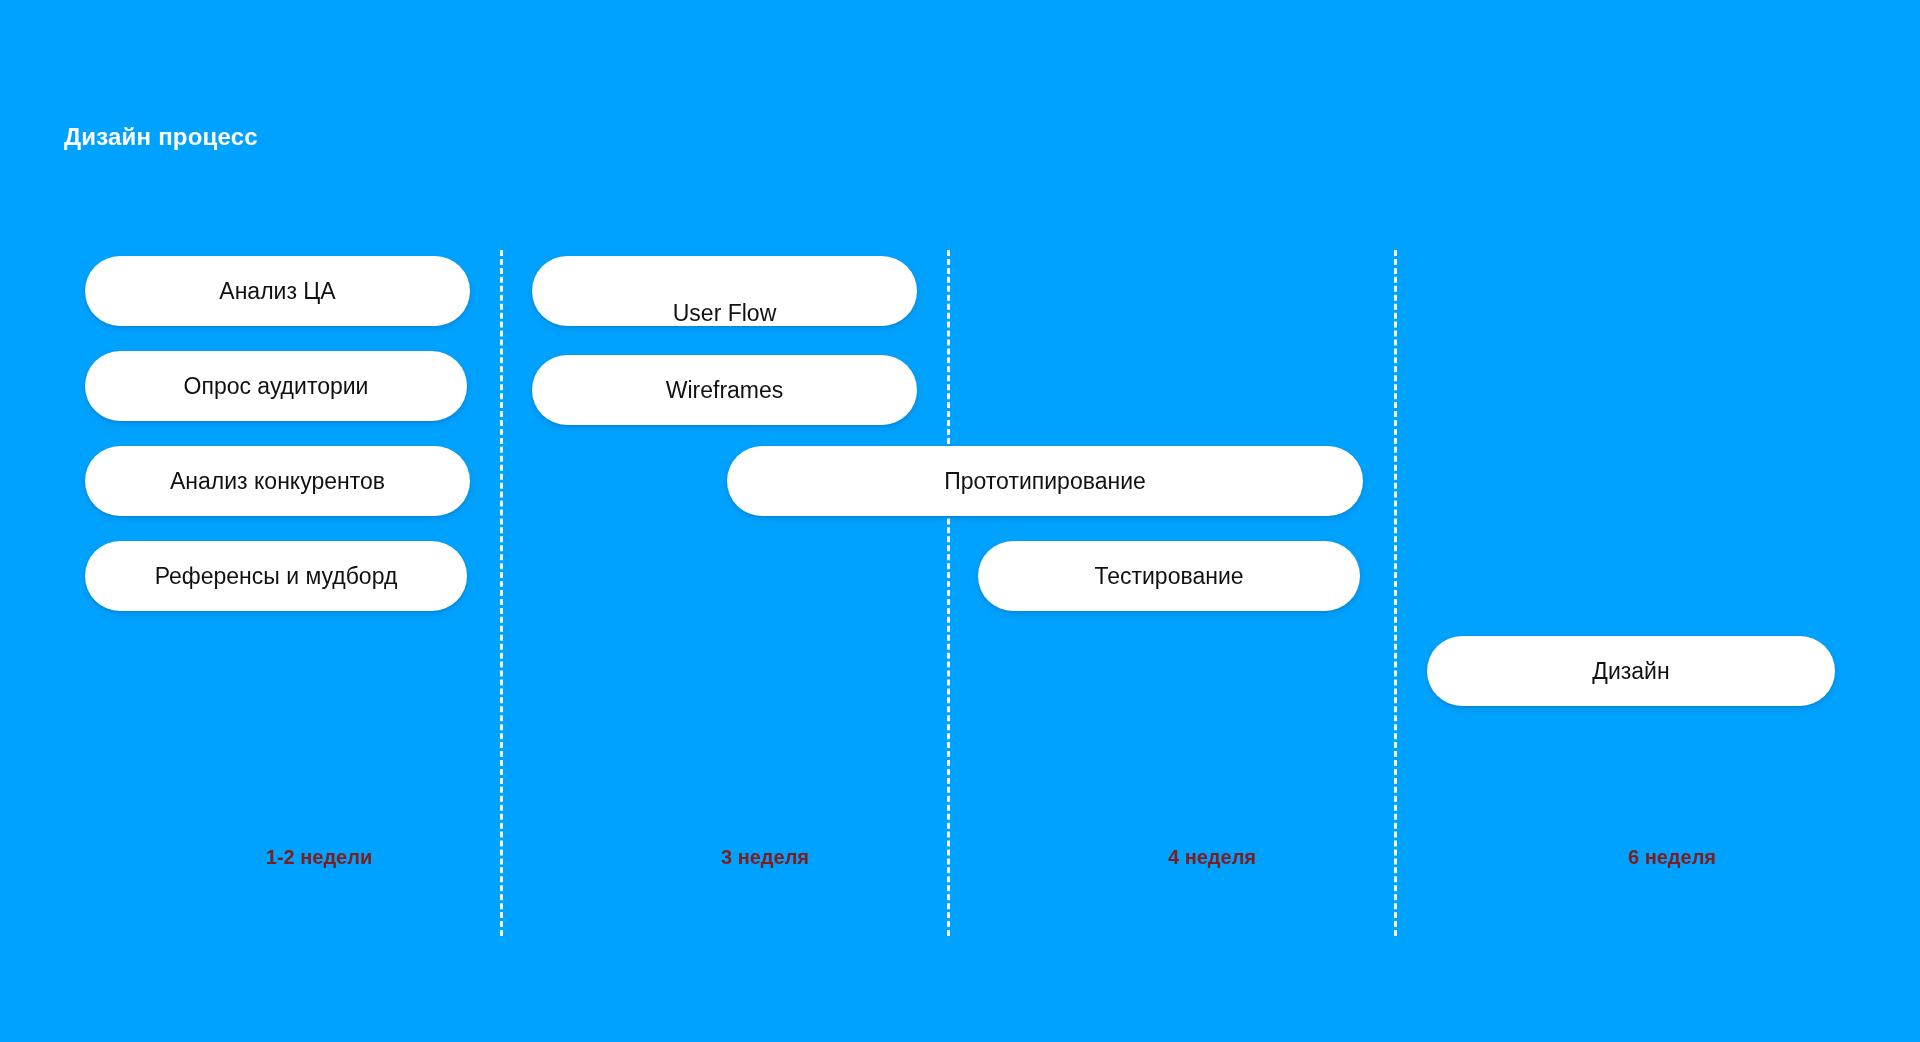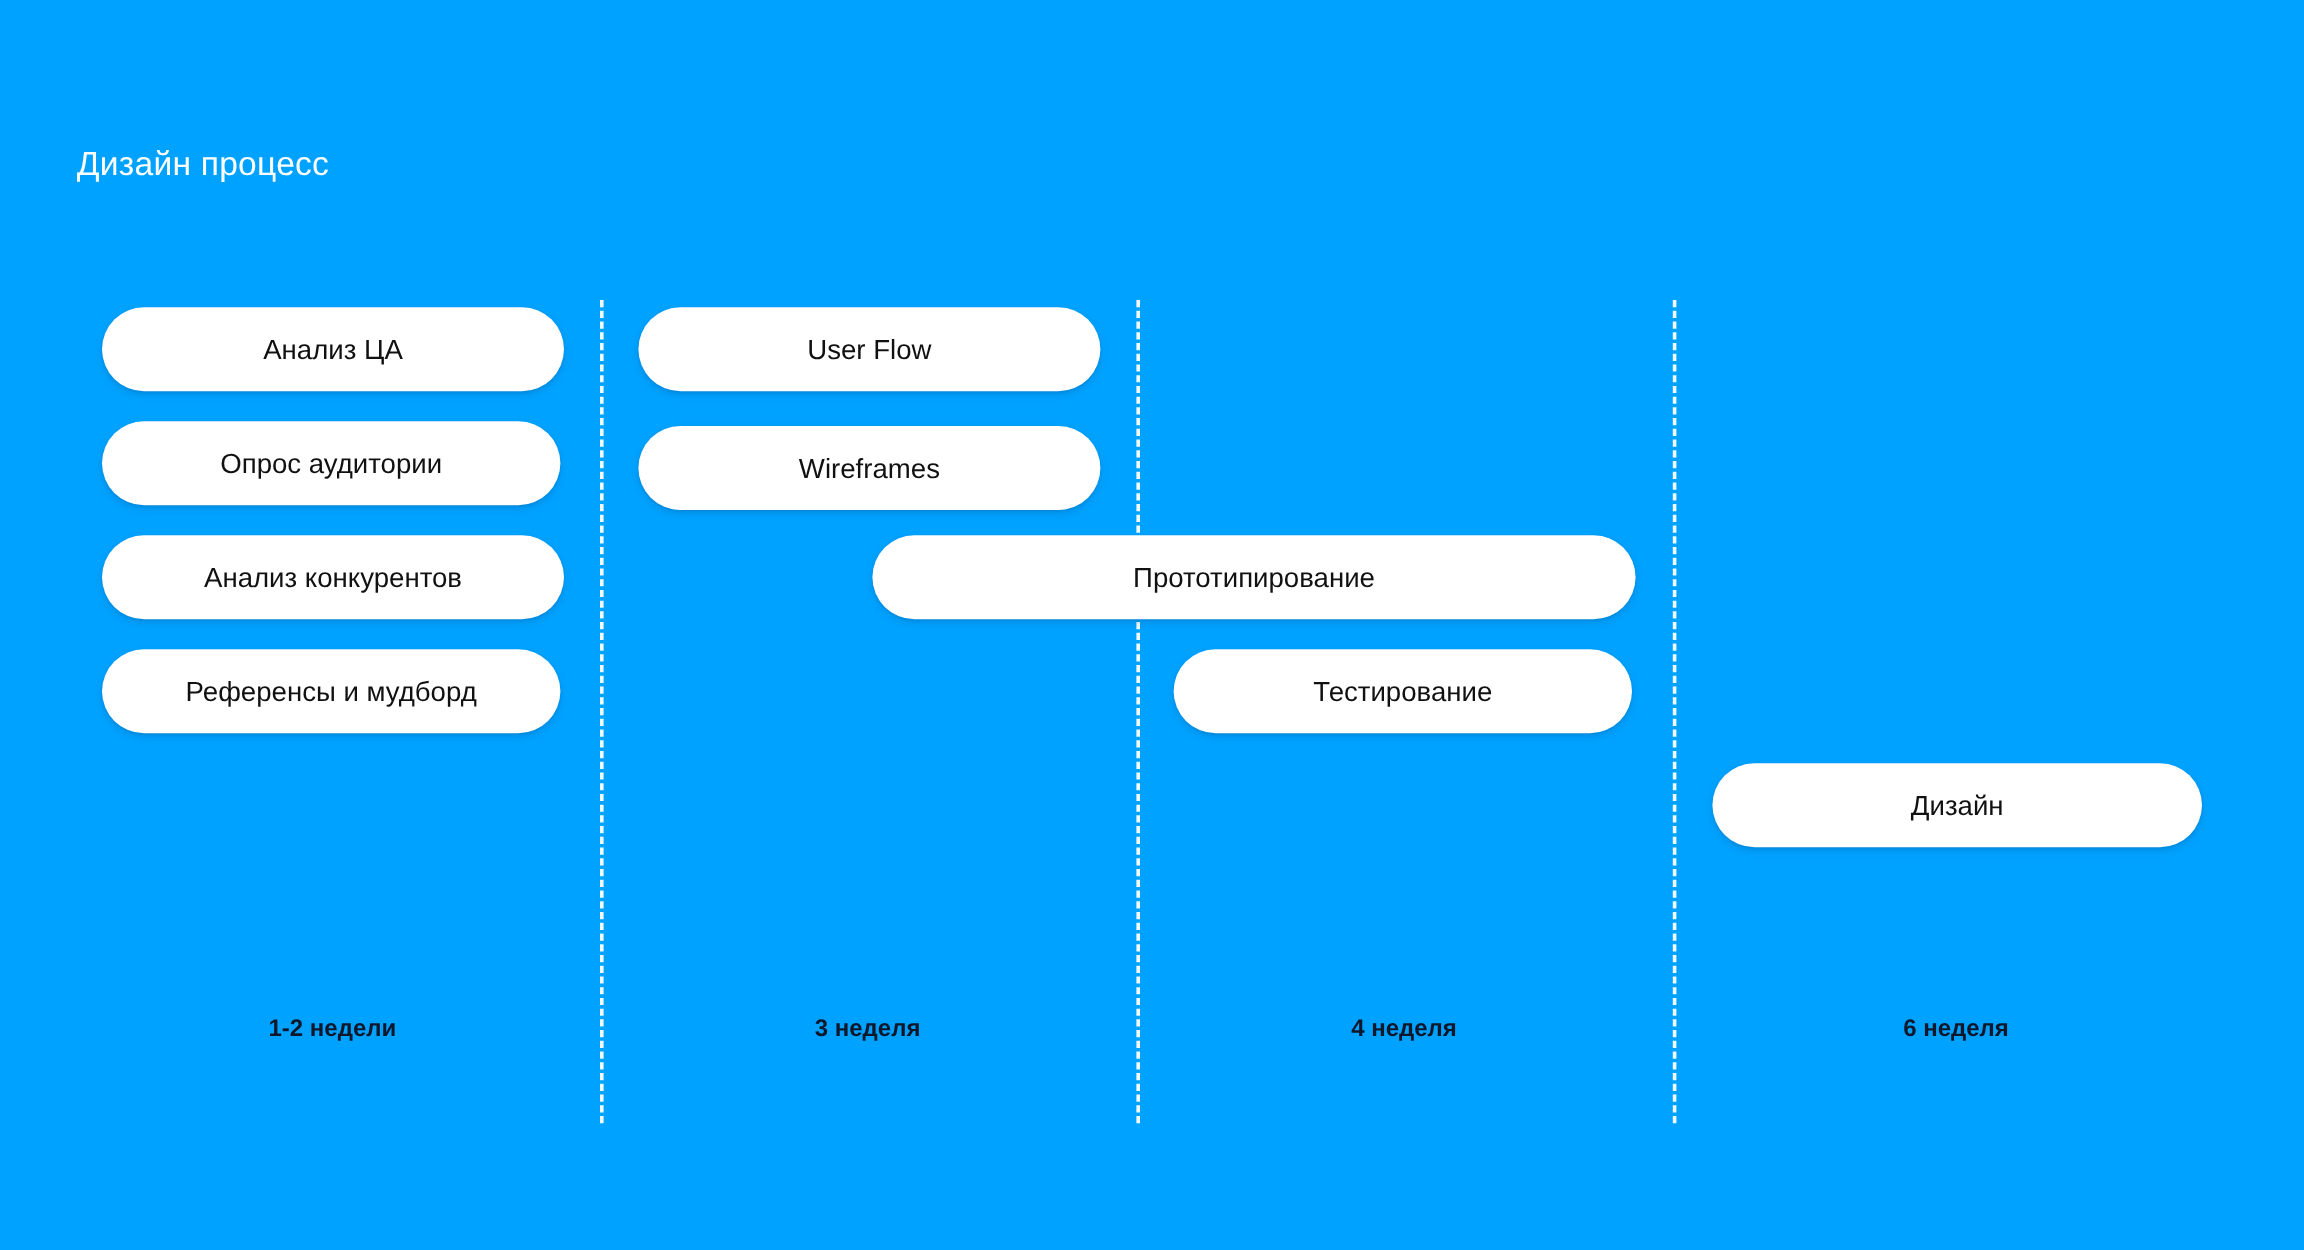--- a/index.html
+++ b/index.html
@@ -20,23 +20,23 @@
     height: 1042px;
     background: #00a2ff;
     overflow: hidden;
   }
 
   
   .page-title {
     position: absolute;
     left: 64px;
     top: 117px;
-    font-size: 28px;
+    font-size: 24px;
     line-height: 40px;
-    font-weight: 400;
+    font-weight: 700;
     color: #ffffff;
     letter-spacing: 0.2px;
     white-space: nowrap;
   }
 
   
   .divider {
     position: absolute;
     top: 250px;
     height: 686px;
@@ -69,44 +69,45 @@
   }
 
   
   .phase-label {
     position: absolute;
     top: 842px;
     height: 30px;
     line-height: 30px;
     font-size: 20px;
     font-weight: 700;
-    color: #0f172a;
+    color: #7f1d1d;
     text-align: right;
     white-space: nowrap;
     transform: translateX(-50%);
+    margin-left: 42px;
   }
 </style>
 </head>
 <body>
 
 <div id="board">
 
   <div class="page-title">Дизайн процесс</div>
 
   <div id="dividers">
       <div class="divider" style="left: 500px;"></div>
       <div class="divider" style="left: 947px;"></div>
       <div class="divider" style="left: 1394px;"></div>
     </div>
 
   <div id="pills">
       <div class="pill" style="left: 85px; top: 256px; width: 385px;">
         <span class="pill-label">Анализ ЦА</span>
       </div>
-      <div class="pill" style="left: 532px; top: 256px; width: 385px;">
+      <div class="pill" style="left: 532px; top: 256px; width: 385px; align-items: flex-end;">
         <span class="pill-label">User Flow</span>
       </div>
       <div class="pill" style="left: 85px; top: 351px; width: 382px; align-items: center;">
         <span class="pill-label">Опрос аудитории</span>
       </div>
       <div class="pill" style="left: 532px; top: 355px; width: 385px;">
         <span class="pill-label">Wireframes</span>
       </div>
       <div class="pill" style="left: 85px; top: 446px; width: 385px;">
         <span class="pill-label">Анализ конкурентов</span>

